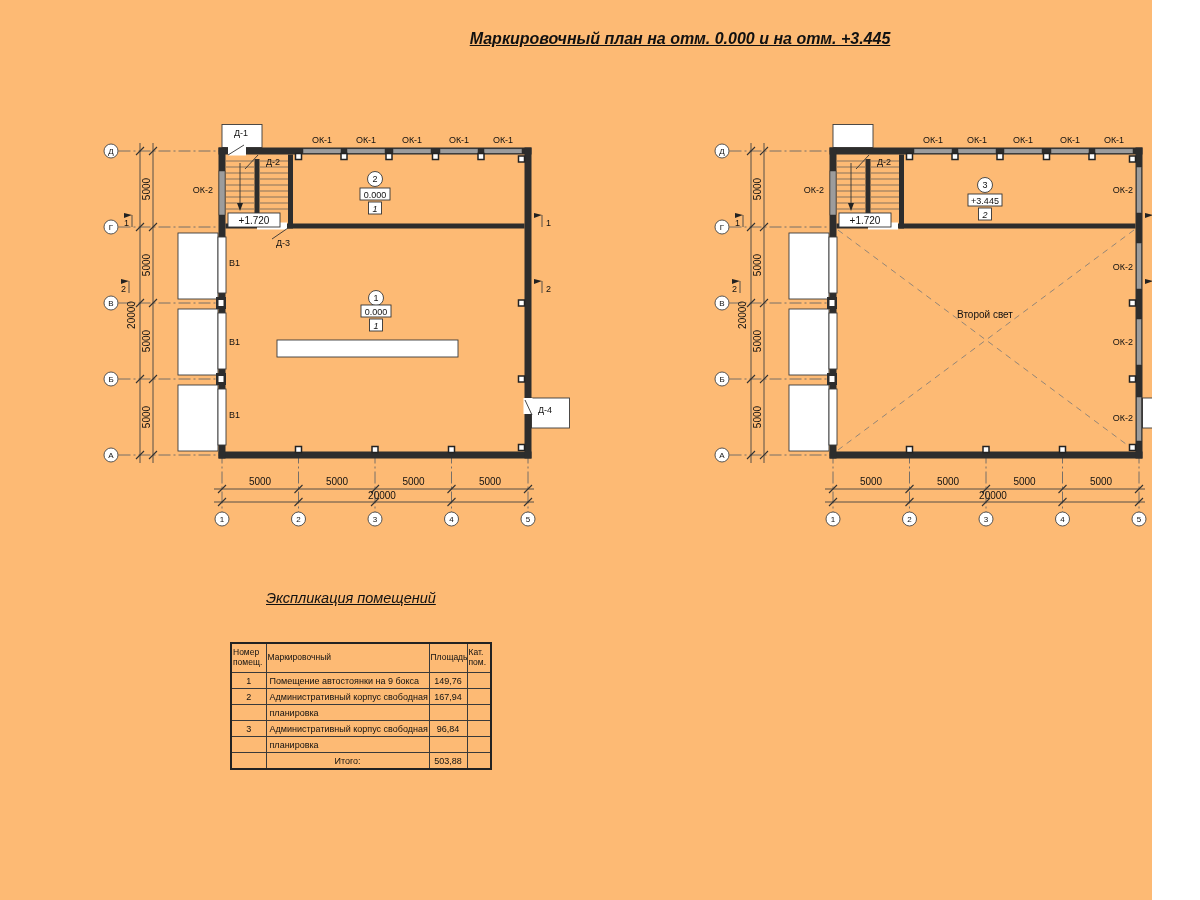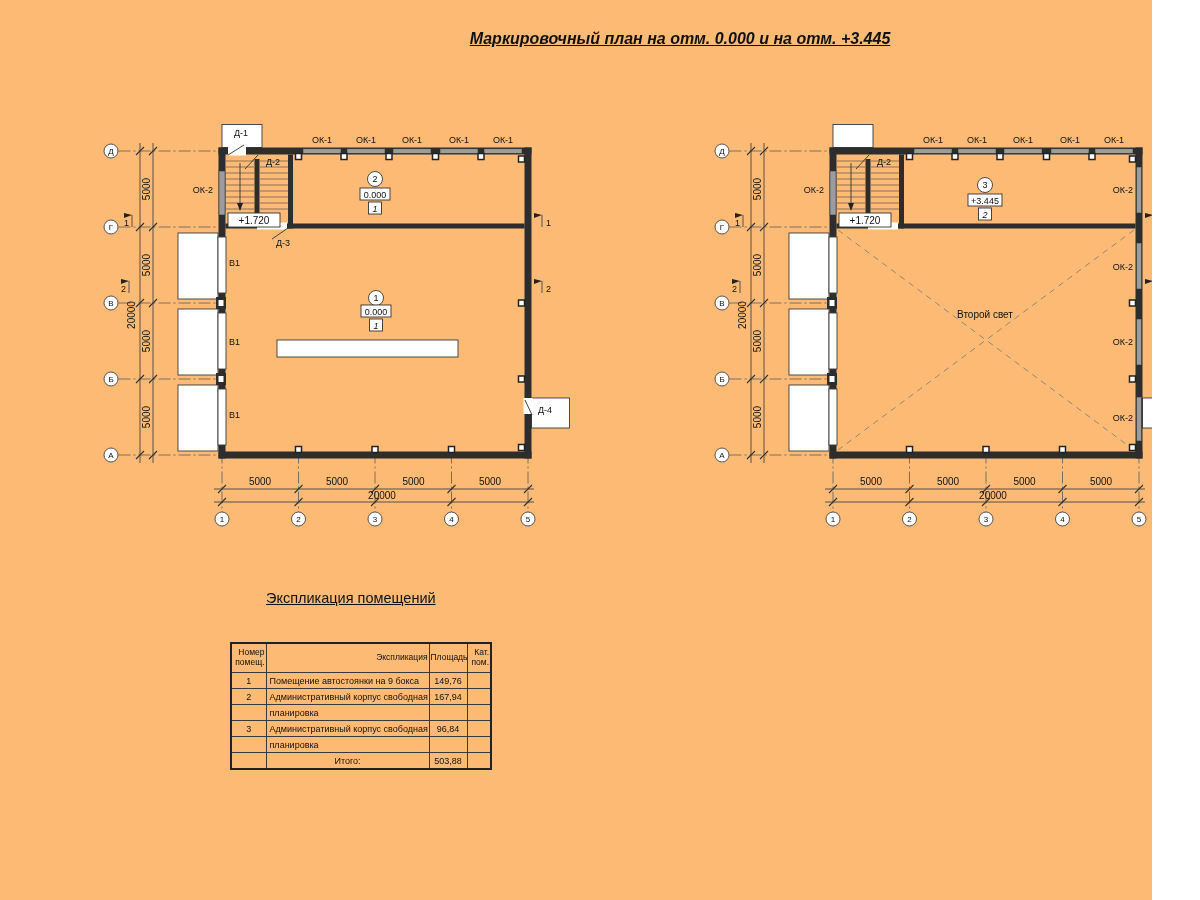--- a/index.html
+++ b/index.html
@@ -1,20 +1,20 @@
 <!DOCTYPE html>
 <html><head>
 <meta charset="utf-8">
 <style>
   html,body{margin:0;padding:0;background:#fff;}
   .page{position:relative;width:1152px;height:900px;background:#fdba74;overflow:hidden;
         font-family:"Liberation Sans",sans-serif;color:#111;}
   .main-title{position:absolute;left:430px;top:30px;width:500px;text-align:center;
         font-style:italic;font-weight:bold;font-size:16px;text-decoration:underline;}
-  .tbl-title{position:absolute;left:266px;top:590px;font-size:14.5px;
+  .tbl-title{position:absolute;left:266px;top:590px;font-style:italic;font-size:14.5px;
         text-decoration:underline;text-align:right;}
   svg.plan{position:absolute;overflow:visible;}
   #plan-left{left:102px;top:115px;}
   #plan-right{left:713px;top:115px;}
 
   
   .ax{stroke:#666;stroke-width:.9;fill:none;stroke-dasharray:12 3 2 3;}
   .dim{stroke:#444;stroke-width:.9;fill:none;}
   .tick{stroke:#333;stroke-width:1.1;fill:none;}
   .circ{fill:#fff;stroke:#444;stroke-width:.9;}
@@ -32,21 +32,21 @@
   text{fill:#111;font-family:"Liberation Sans",sans-serif;}
   .t8{font-size:8px;}.t9{font-size:9px;}.t10{font-size:10px;}
   .mid{text-anchor:middle;}.end{text-anchor:end;}
   .it{font-style:italic;}
 
   
   table.schedule{position:absolute;left:230px;top:642px;width:260px;border-collapse:collapse;
         table-layout:fixed;font-size:9px;border:2px solid #222;}
   .schedule th,.schedule td{border:1px solid #3a3a3a;padding:1px 3px;font-weight:400;
         overflow:hidden;white-space:nowrap;}
-  .schedule thead th{text-align:right;font-size:8.5px;height:26px;white-space:normal;
+  .schedule thead th{text-align:left;font-size:8.5px;height:26px;white-space:normal;
         line-height:1.15;padding:1px 1px;}
   .schedule tbody td{height:13px;}
   .c{text-align:center;}.r{text-align:center;}
 </style>
 </head>
 <body>
 
 <div class="page">
 
   <div class="main-title">Маркировочный план на отм. 0.000 и на отм. +3.445</div>
@@ -378,21 +378,21 @@
   <table class="schedule">
     <colgroup>
         <col style="width:35px">
         <col style="width:163px">
         <col style="width:38px">
         <col style="width:24px">
       </colgroup>
     <thead>
       <tr>
         <th>Номер помещ.</th>
-        <th>Экспликация</th>
+        <th>Маркировочный</th>
         <th>Площадь</th>
         <th>Кат. пом.</th>
       </tr>
     </thead>
     <tbody>
       <tr>
         <td class="c">1</td>
         <td>Помещение автостоянки на 9 бокса</td>
         <td class="c">149,76</td>
         <td></td>

